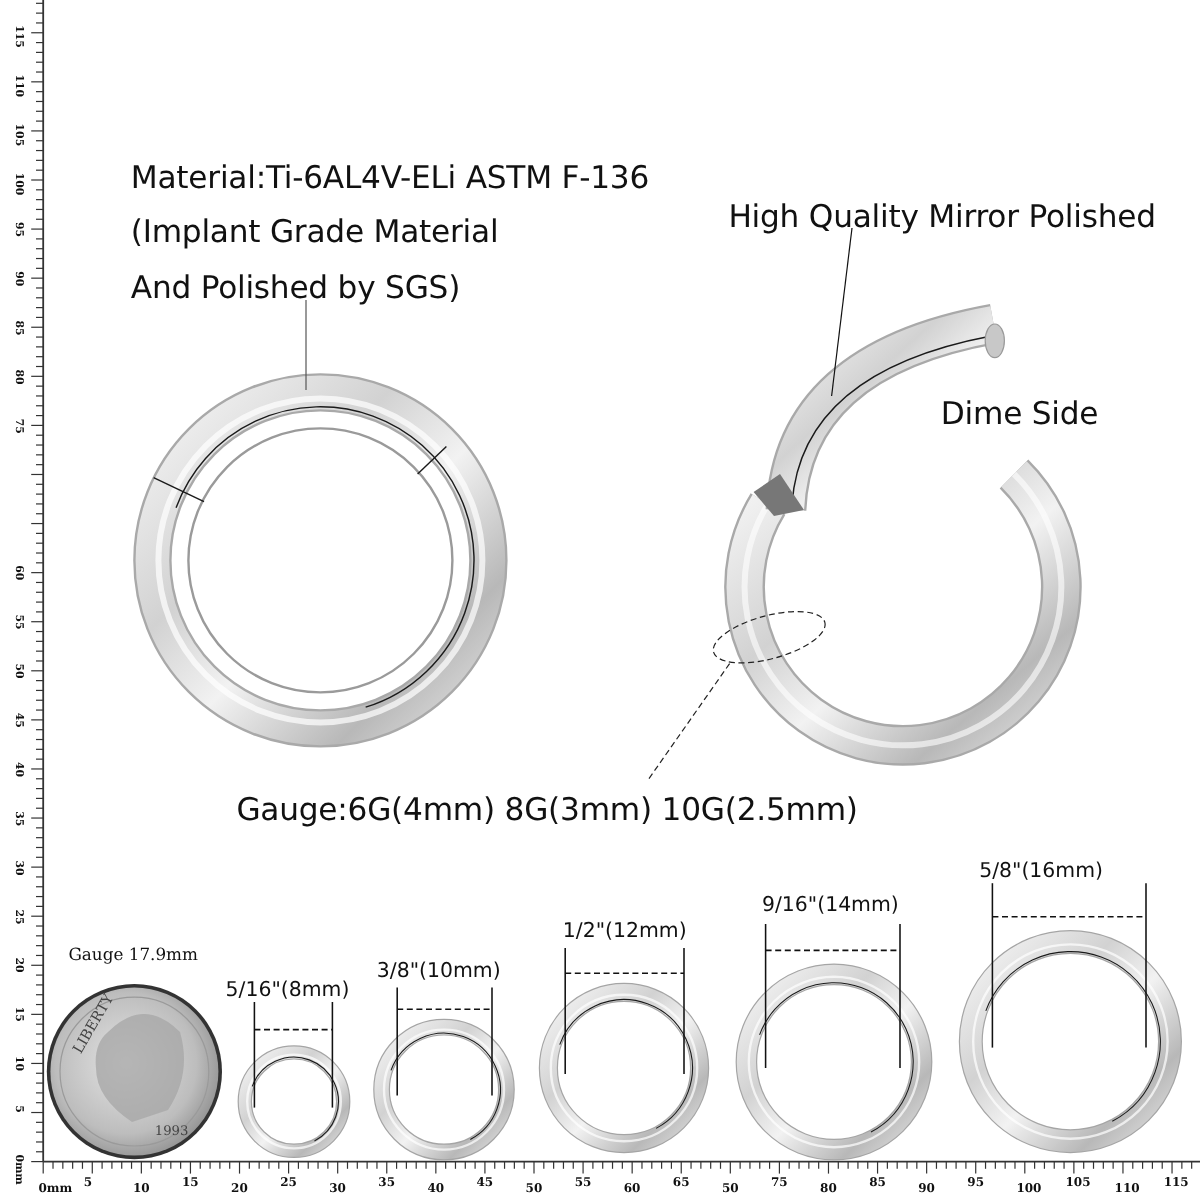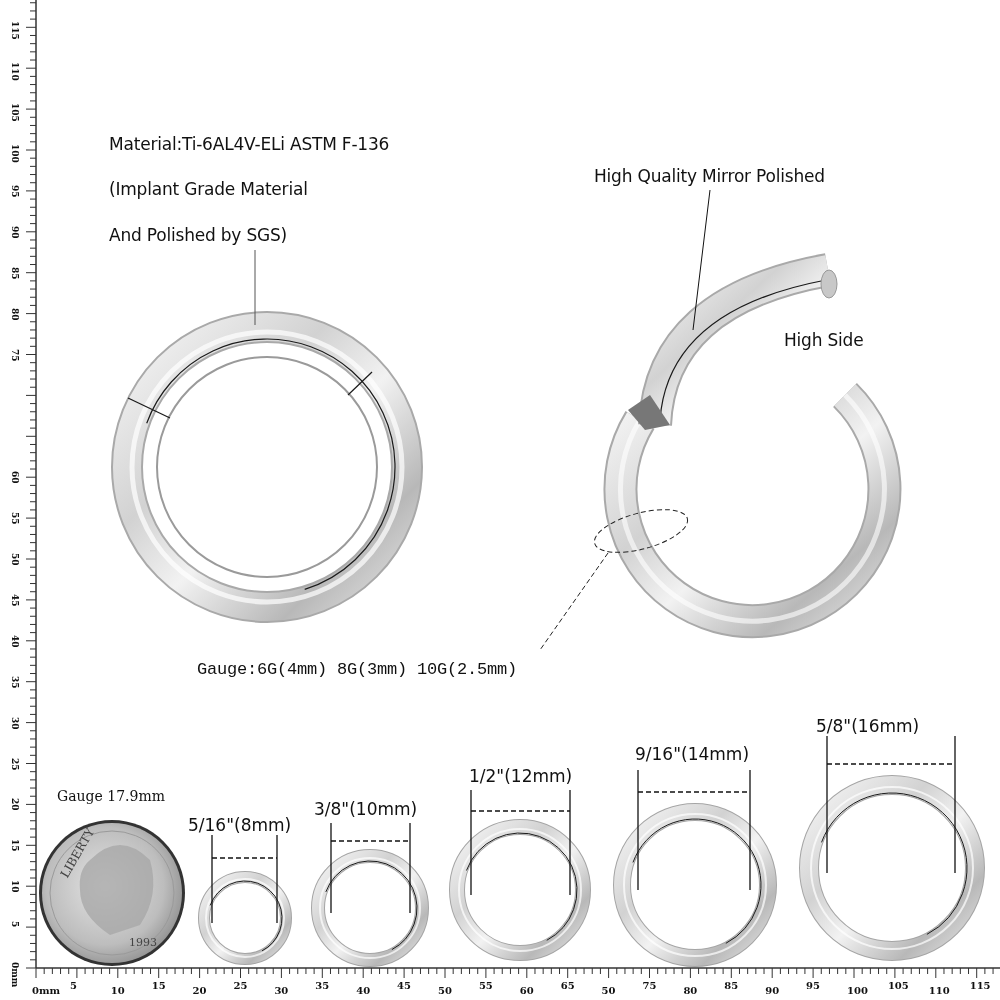--- a/index.html
+++ b/index.html
@@ -1,19 +1,19 @@
 <!DOCTYPE html>
 <html><head>
 <meta charset="utf-8">
 <style>
   html, body { margin:0; padding:0; background:#ffffff; }
   body { width:1000px; height:1000px; position:relative; overflow:hidden; font-family:"DejaVu Sans", sans-serif; color:#111; }
   .abs { position:absolute; }
   .label { font-family:"DejaVu Sans", sans-serif; color:#111; white-space:nowrap; }
-  .big { font-size:17px; letter-spacing:-0.2px; }
+  .big { font-size:26px; letter-spacing:-0.2px; }
   .med { font-size:17px; }
   .serif { font-family:"DejaVu Serif", "Liberation Serif", serif; }
   svg { position:absolute; left:0; top:0; }
 </style>
 </head>
 <body>
 
 <svg width="1000" height="1000" viewBox="0 0 1000 1000">
   <defs>
     <linearGradient id="metal" x1="0" y1="0" x2="1" y2="1">
@@ -360,23 +360,23 @@
         <line x1="955" y1="736" x2="955" y2="873" stroke="#111" stroke-width="1.3"></line>
         <line x1="827" y1="764" x2="955" y2="764" stroke="#111" stroke-width="1.3" stroke-dasharray="5 3"></line>
       </g>
     </g>
 </svg>
 
 <div class="abs label big" style="left:109px;top:134px;">Material:Ti-6AL4V-ELi ASTM F-136</div>
 <div class="abs label big" style="left:109px;top:179px;">(Implant Grade Material</div>
 <div class="abs label big" style="left:109px;top:225px;">And Polished by SGS)</div>
 
-<div class="abs label big" style="left:594px;top:166px;text-align:center;">High Quality Mirror Polished</div>
-<div class="abs label big" style="left:784px;top:330px;">High Side</div>
-<div class="abs label big" style="left:197px;top:660px;font-family:Liberation Mono, monospace;">Gauge:6G(4mm) 8G(3mm) 10G(2.5mm)</div>
+<div class="abs label big" style="left:607px;top:166px;text-align:center;">High Quality Mirror Polished</div>
+<div class="abs label big" style="left:784px;top:330px;">Dime Side</div>
+<div class="abs label big" style="left:197px;top:660px;">Gauge:6G(4mm) 8G(3mm) 10G(2.5mm)</div>
 
 <div class="abs label serif" style="left:57px;top:788px;font-size:14px;">Gauge 17.9mm</div>
 <div class="abs label serif" style="left:50px;top:846px;font-size:12px;color:#444;transform:rotate(-60deg);">LIBERTY</div>
 <div class="abs label serif" style="left:129px;top:936px;font-size:11px;color:#444;">1993</div>
 
 <div class="abs label med" style="left:188px;top:815px;">5/16"(8mm)</div>
 <div class="abs label med" style="left:314px;top:799px;">3/8"(10mm)</div>
 <div class="abs label med" style="left:469px;top:766px;">1/2"(12mm)</div>
 <div class="abs label med" style="left:635px;top:744px;">9/16"(14mm)</div>
 <div class="abs label med" style="left:816px;top:716px;">5/8"(16mm)</div>

